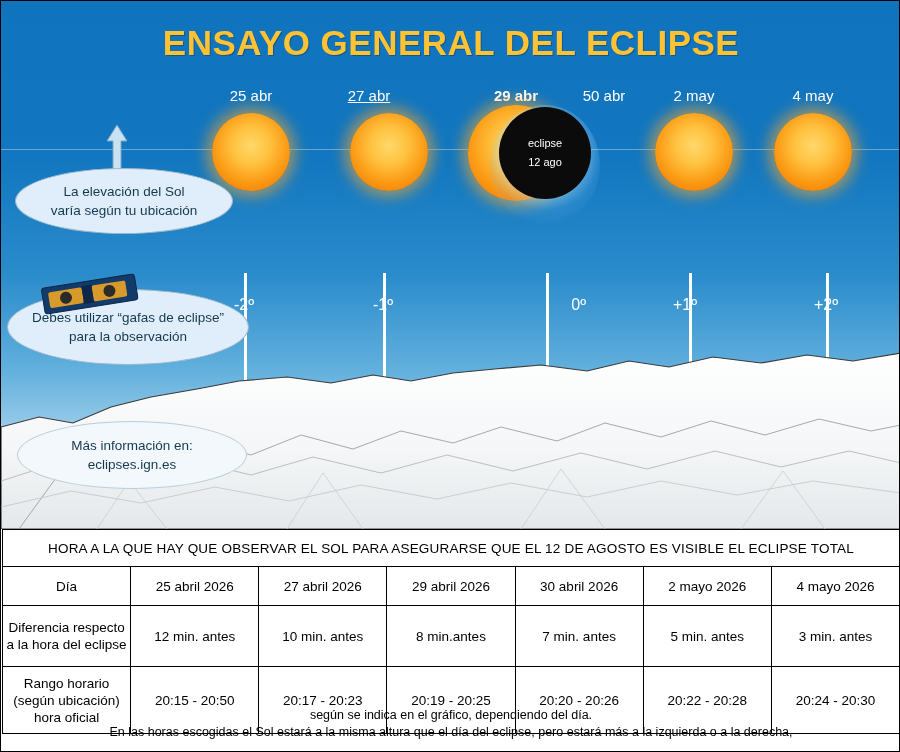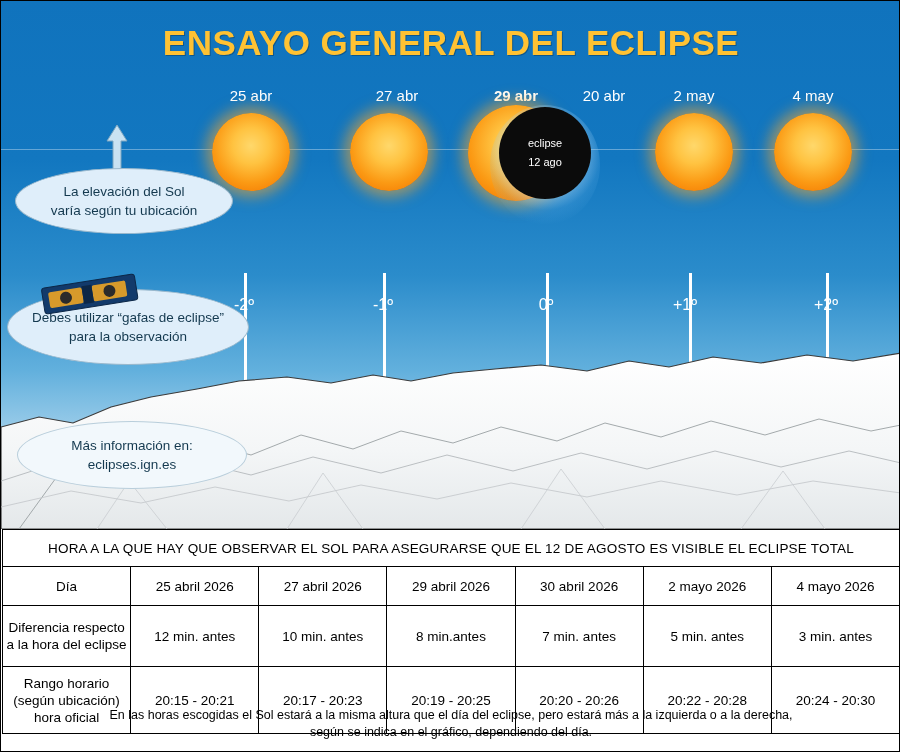--- a/index.html
+++ b/index.html
@@ -224,41 +224,41 @@
 
 <div id="page">
 
   <div id="sky">
     <div class="horizon-line" style="top:148px;"></div>
   </div>
 
   <div id="title">ENSAYO GENERAL DEL ECLIPSE</div>
 
   <div class="sun-label" style="left:190px;">25 abr</div>
-  <div class="sun-label" style="left:336px;">27 abr</div>
+  <div class="sun-label" style="left:308px;text-decoration:underline;">27 abr</div>
   <div class="sun-label" style="left:455px;font-weight:bold;">29 abr</div>
-  <div class="sun-label" style="left:543px;">20 abr</div>
+  <div class="sun-label" style="left:543px;">50 abr</div>
   <div class="sun-label" style="left:633px;">2 may</div>
   <div class="sun-label" style="left:752px;">4 may</div>
 
   <div class="sun" style="left:211px;"></div>
   <div class="sun" style="left:349px;"></div>
   <div class="sun big" style="left:467px;"></div>
   <div class="sun" style="left:654px;"></div>
   <div class="sun" style="left:773px;"></div>
 
   <div class="eclipse-glow" style="left:489px;"></div>
   <div class="eclipse-disk" style="left:498px; top:106px;">
     <span class="line">eclipse</span>
     <span class="line">12 ago</span>
   </div>
 
   <div class="deg-label" style="left:203px;">-2º</div>
   <div class="deg-label" style="left:342px;">-1º</div>
-  <div class="deg-label" style="left:505px;">0º</div>
+  <div class="deg-label" style="left:505px;text-align:right;">0º</div>
   <div class="deg-label" style="left:644px;">+1º</div>
   <div class="deg-label" style="left:785px;">+2º</div>
 
   <div class="deg-line" style="left:243px; height:112px;"></div>
   <div class="deg-line" style="left:382px; height:124px;"></div>
   <div class="deg-line" style="left:545px; height:104px;"></div>
   <div class="deg-line" style="left:688px; height:98px;"></div>
   <div class="deg-line" style="left:825px; height:84px;"></div>
 
   <svg id="mountains" viewBox="0 0 900 198" preserveAspectRatio="none">
@@ -335,29 +335,29 @@
           <td>7 min. antes</td>
           <td>5 min. antes</td>
           <td>3 min. antes</td>
         </tr>
         <tr class="range">
           <td class="rowhead">
             <span class="line">Rango horario</span><br>
             <span class="line">(según ubicación)</span><br>
             <span class="line">hora oficial</span>
           </td>
-          <td>20:15 - 20:21</td>
+          <td>20:15 - 20:50</td>
           <td>20:17 - 20:23</td>
           <td>20:19 - 20:25</td>
           <td>20:20 - 20:26</td>
           <td>20:22 - 20:28</td>
           <td>20:24 - 20:30</td>
         </tr>
       </tbody>
     </table>
   </div>
 
   <div id="footnote">
+    <div>según se indica en el gráfico, dependiendo del día.</div>
     <div>En las horas escogidas el Sol estará a la misma altura que el día del eclipse, pero estará más a la izquierda o a la derecha,</div>
-    <div>según se indica en el gráfico, dependiendo del día.</div>
   </div>
 
 </div>
 
 </body></html>

